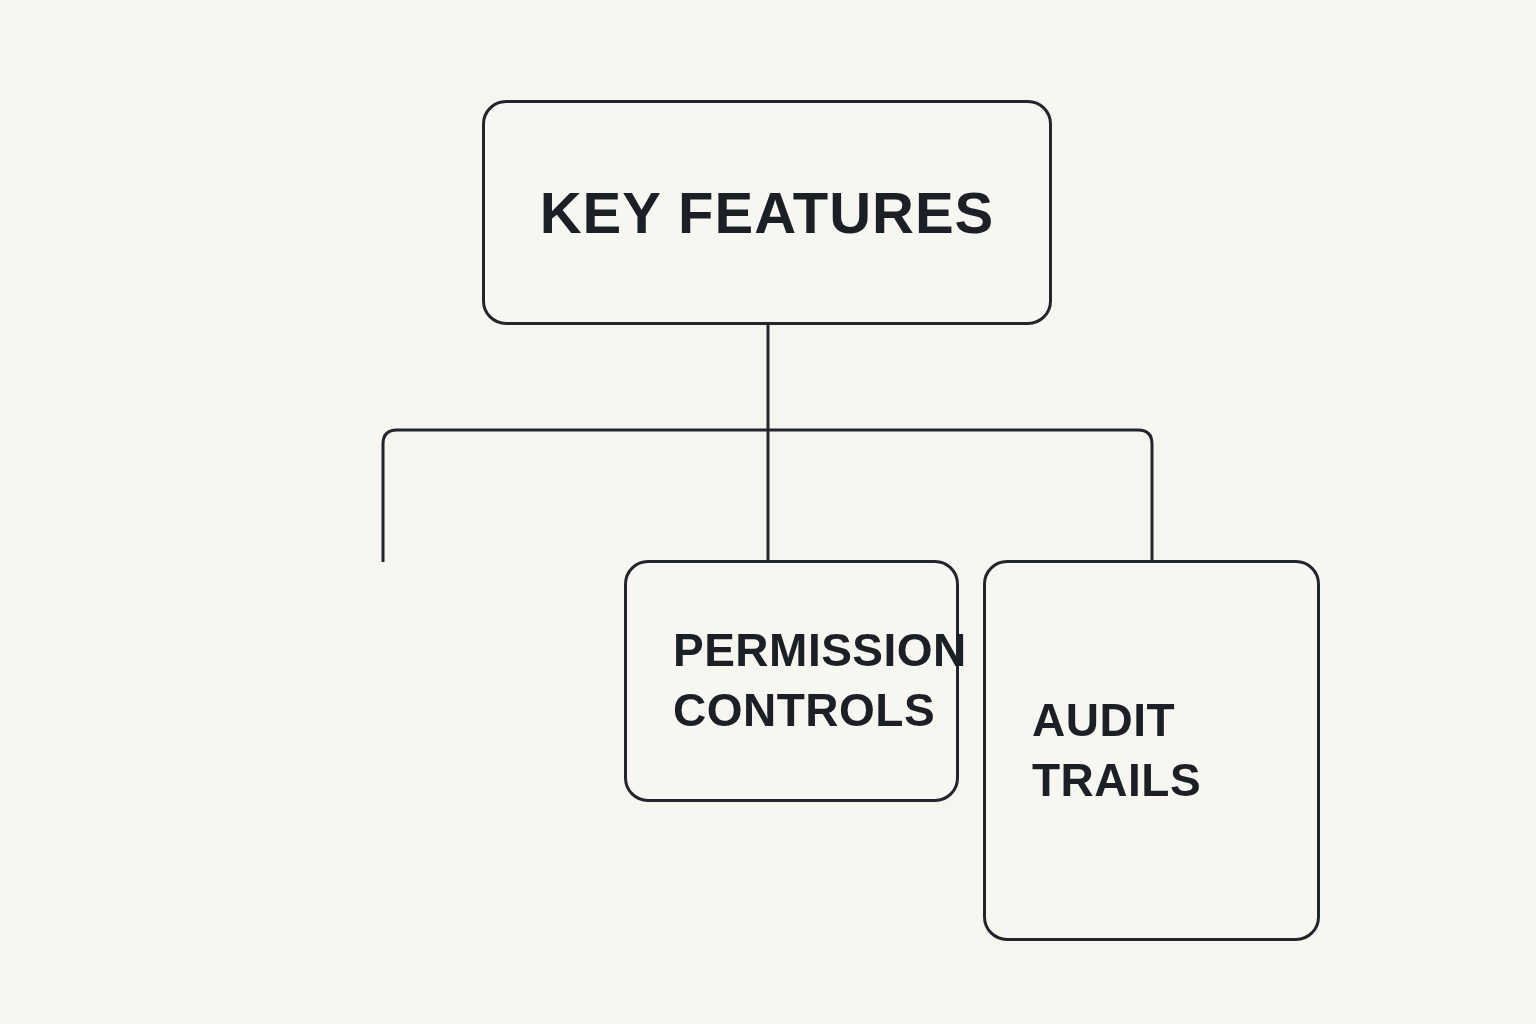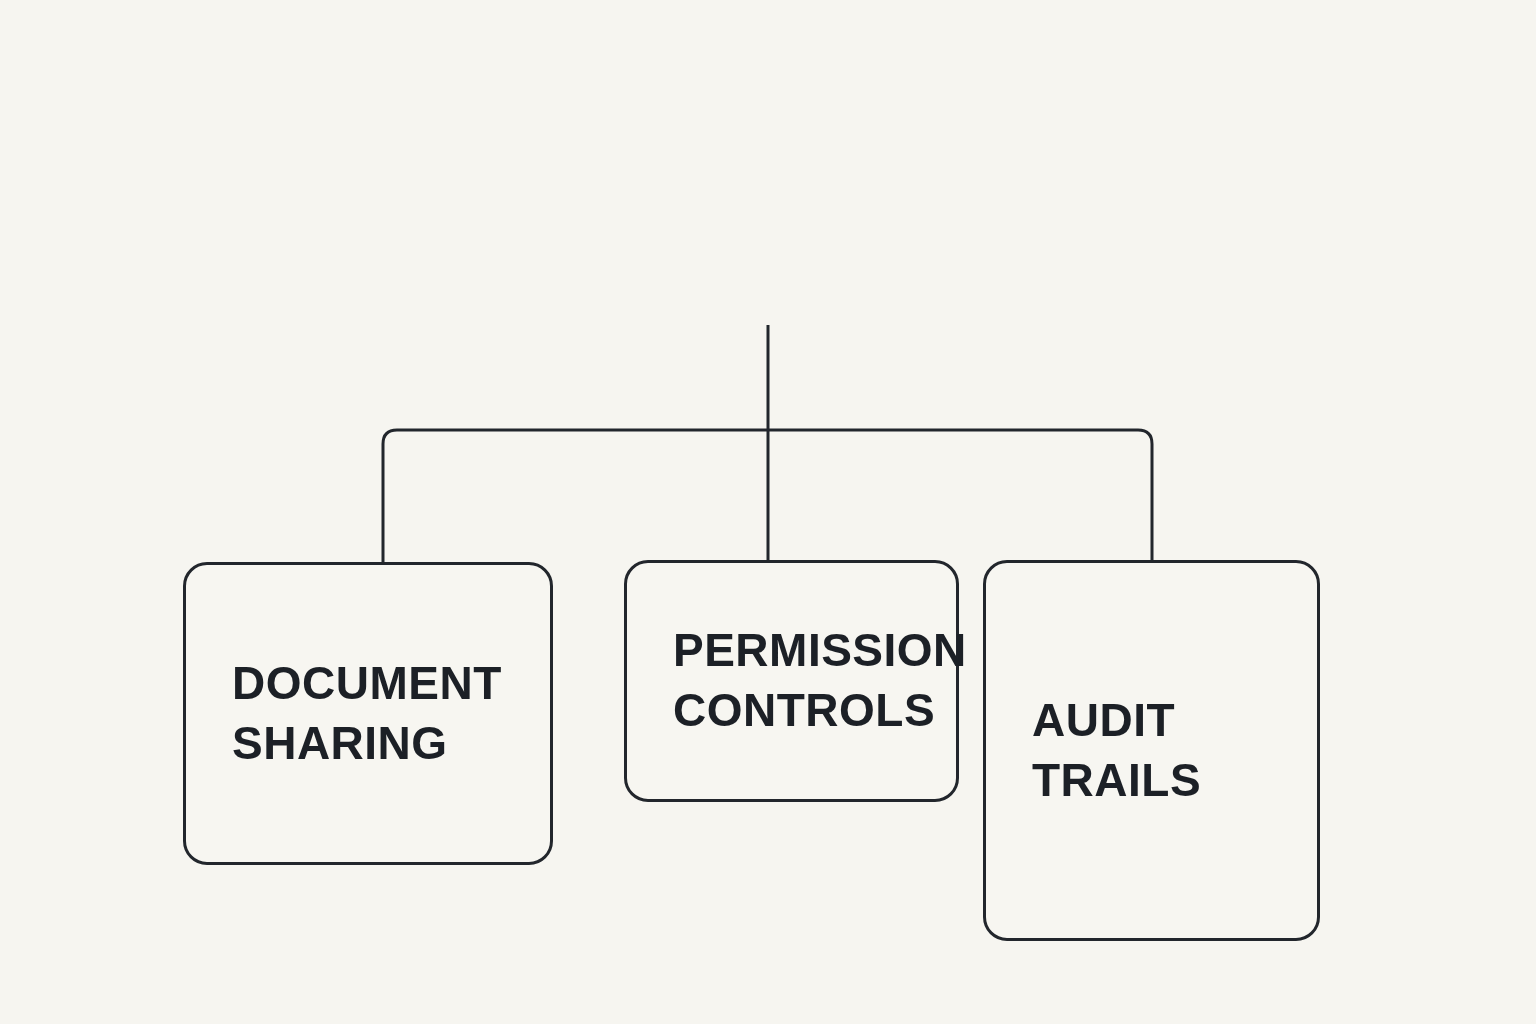--- a/index.html
+++ b/index.html
@@ -84,24 +84,24 @@
 
 <div class="canvas">
 
   <svg class="connectors" viewBox="0 0 1536 1024" xmlns="http://www.w3.org/2000/svg">
 
     <path d="M 768 325 L 768 560" fill="none" stroke="#22262c" stroke-width="3"></path>
 
     <path d="M 383 562 L 383 444 Q 383 430 397 430 L 1138 430 Q 1152 430 1152 444 L 1152 560" fill="none" stroke="#22262c" stroke-width="3"></path>
   </svg>
 
+  <div class="node node-root">
+    <span class="label">KEY FEATURES</span>
+  </div>
 
-  <div class="node node-child node-child-1">
-    <span class="label">DOCUMENT SHARING</span>
-  </div>
 
   <div class="node node-child node-child-2">
     <span class="label">PERMISSION CONTROLS</span>
   </div>
 
   <div class="node node-child node-child-3">
     <span class="label">AUDIT TRAILS</span>
   </div>
 
 </div>

